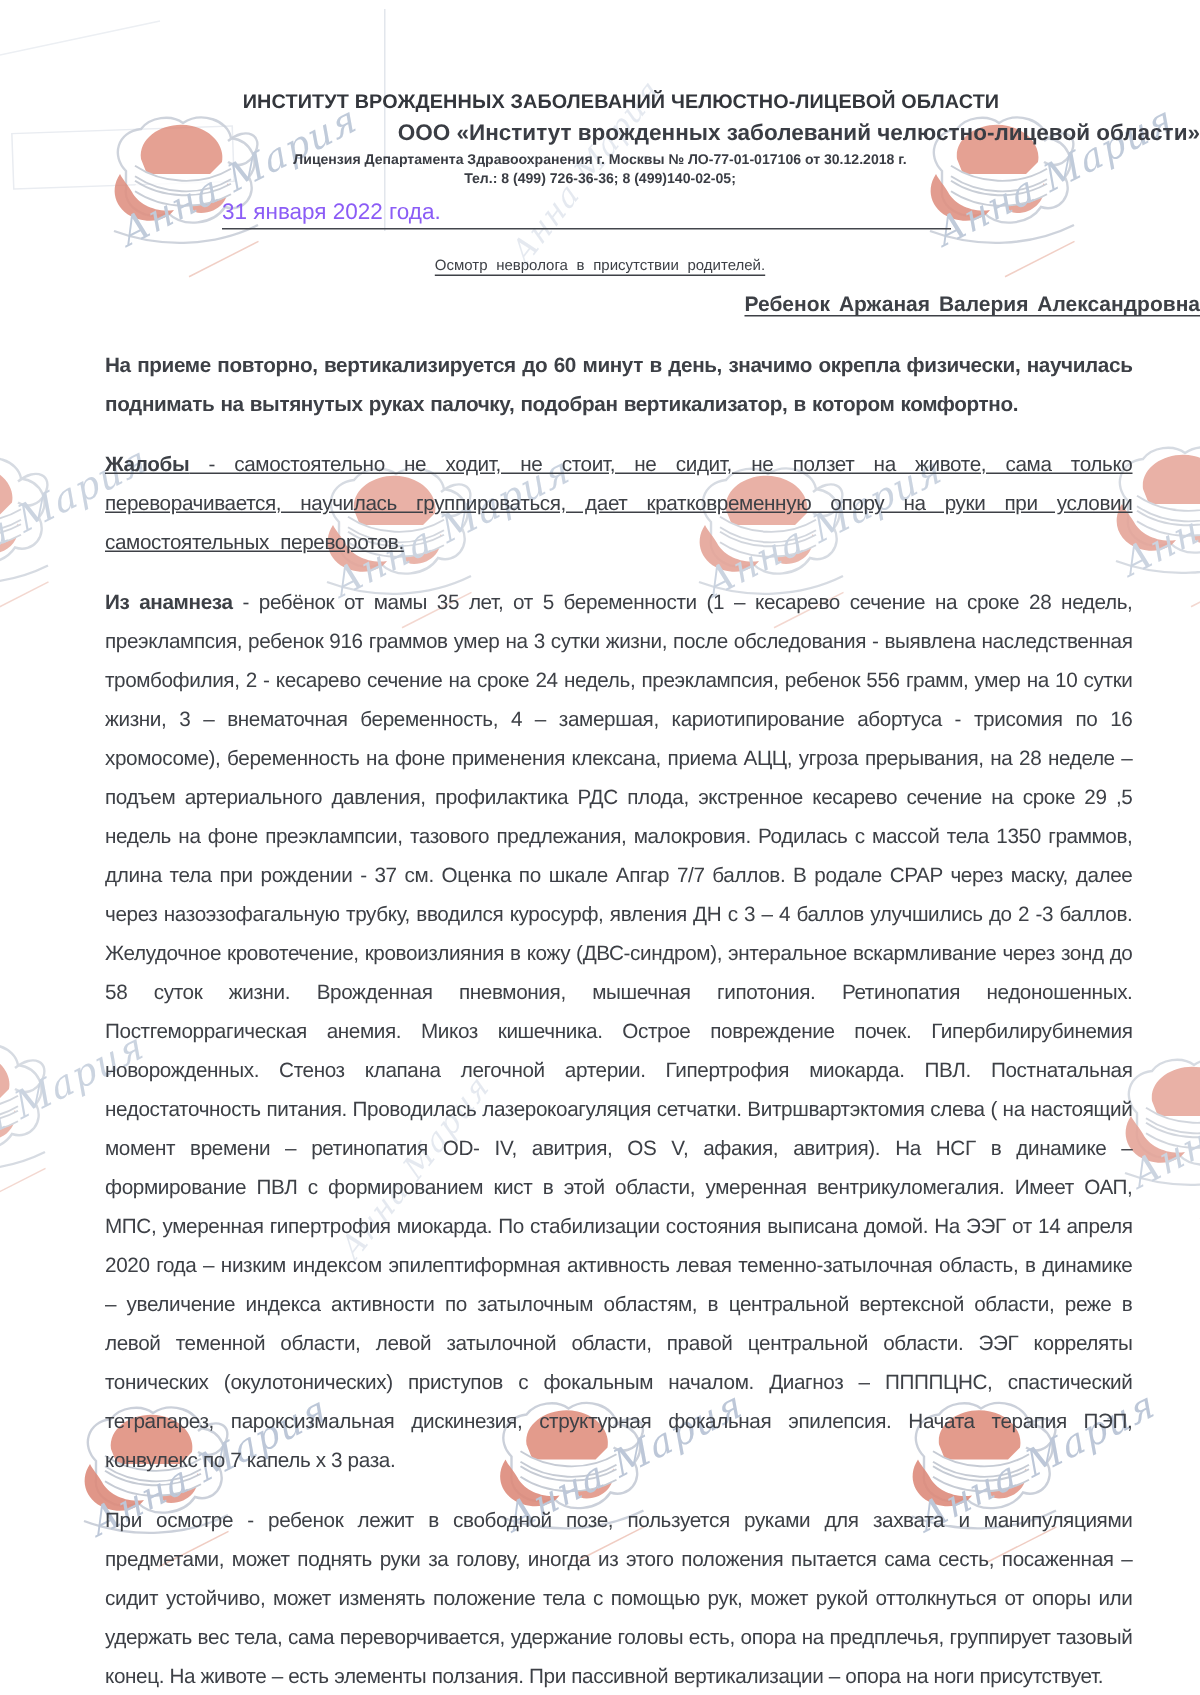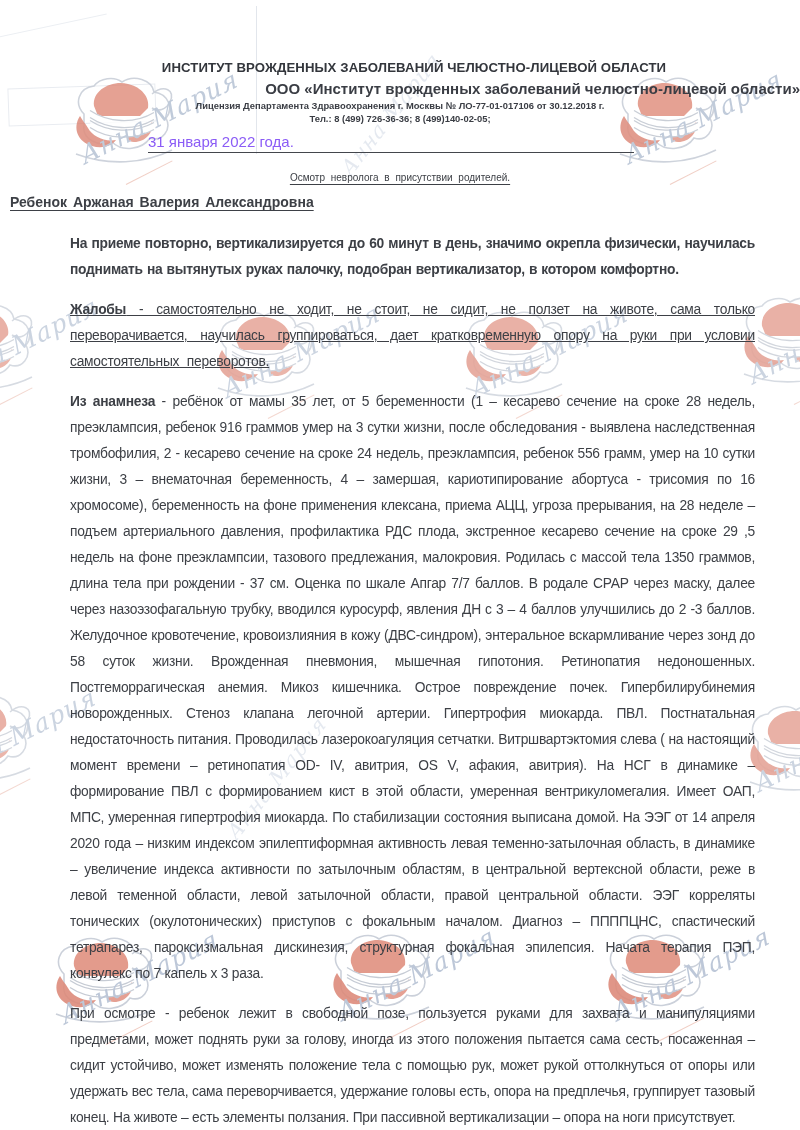--- a/index.html
+++ b/index.html
@@ -44,21 +44,21 @@
 
   .date-row{
     margin:9px 0 0 148px;width:486px;
     display:flex;justify-content:space-between;align-items:flex-end;
     border-bottom:1.6px solid #43464c;
     font-size:15px;color:#8b5cf6;padding-bottom:2px;
   }
 
   .t-exam{margin-top:19px;text-align:center;font-size:10px;text-decoration:underline;
           text-underline-offset:3px;word-spacing:3px;}
-  .t-patient{margin-top:11px;text-align:left;font-size:14px;font-weight:bold;
+  .t-patient{margin-top:11px;text-align:right;font-size:14px;font-weight:bold;
           text-decoration:underline;text-underline-offset:3px;word-spacing:2px;margin-left:10px;}
 
   
   .para{
     margin:14px 45px 0 70px;
     font-size:13.8px;letter-spacing:-0.25px;line-height:26px;
     text-align:justify;
   }
   .para.first{margin-top:21px;font-weight:bold;word-spacing:.5px;}
   .para .lead{font-weight:bold;}

